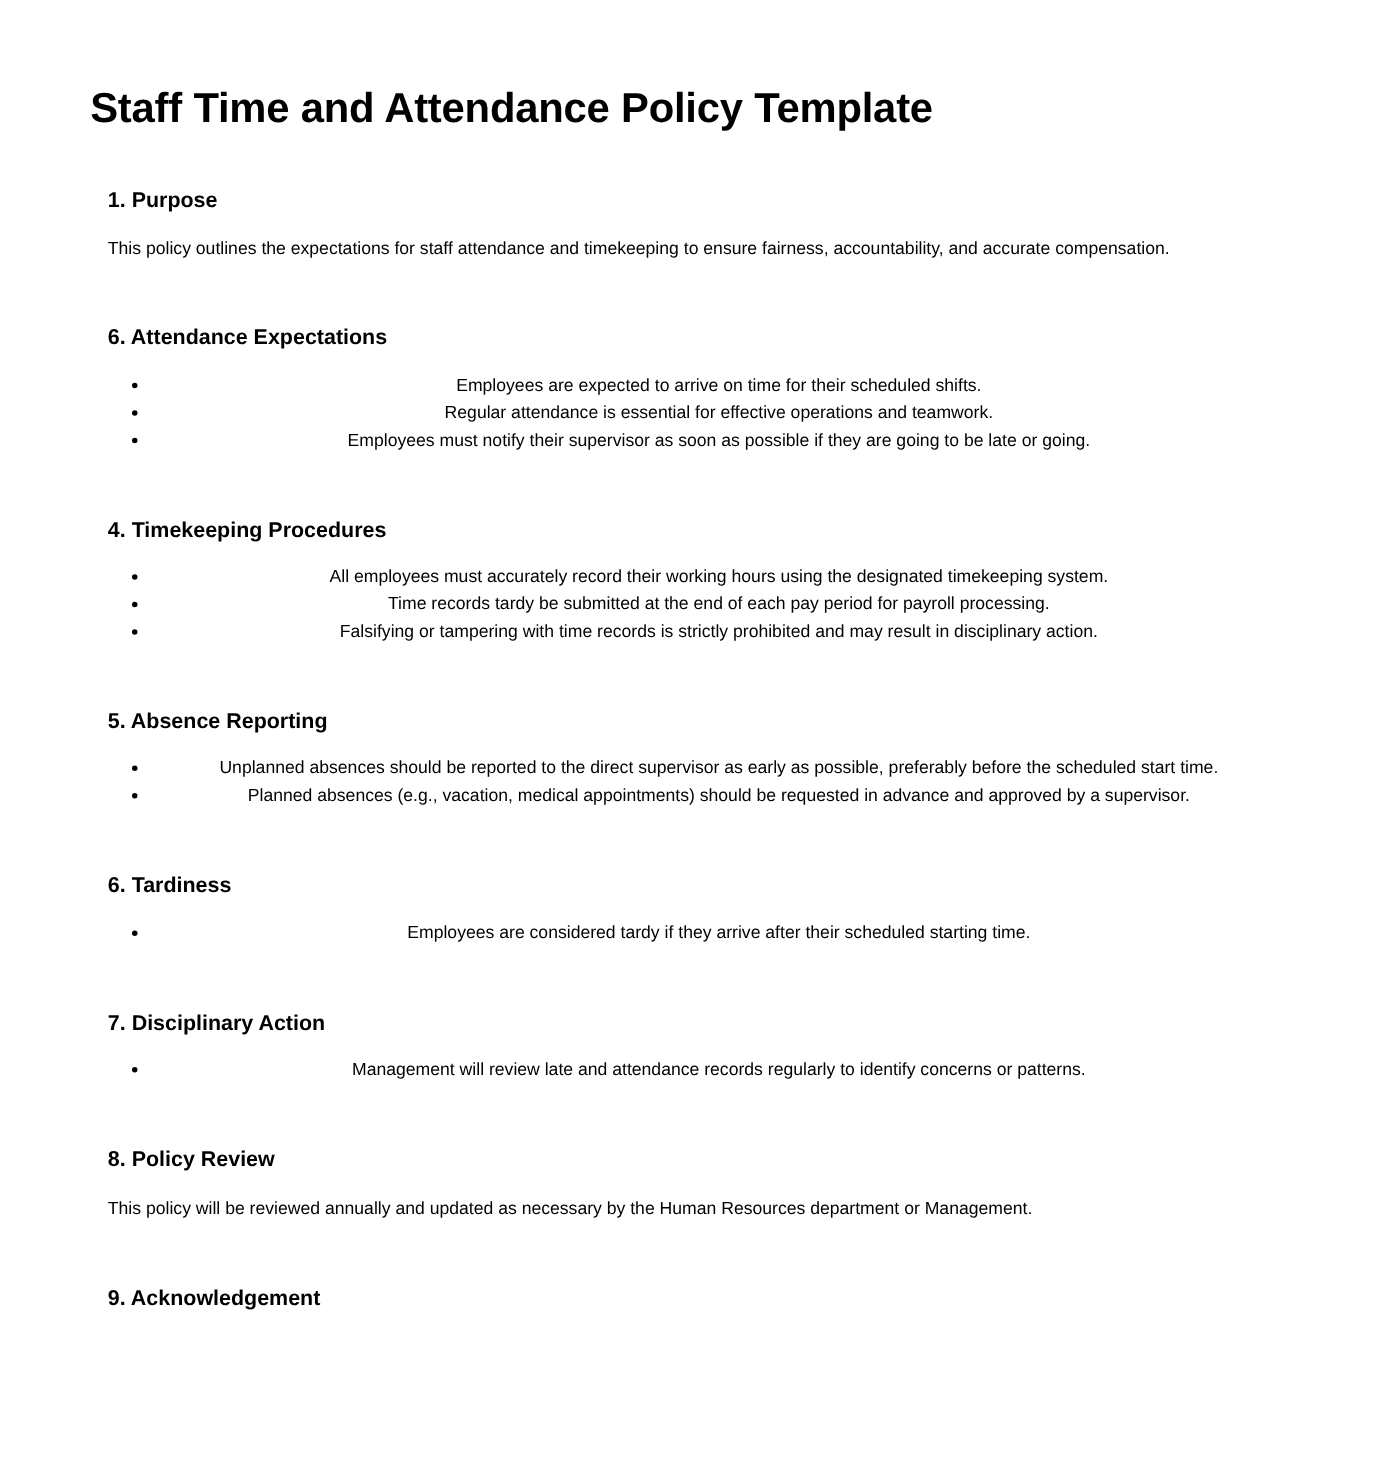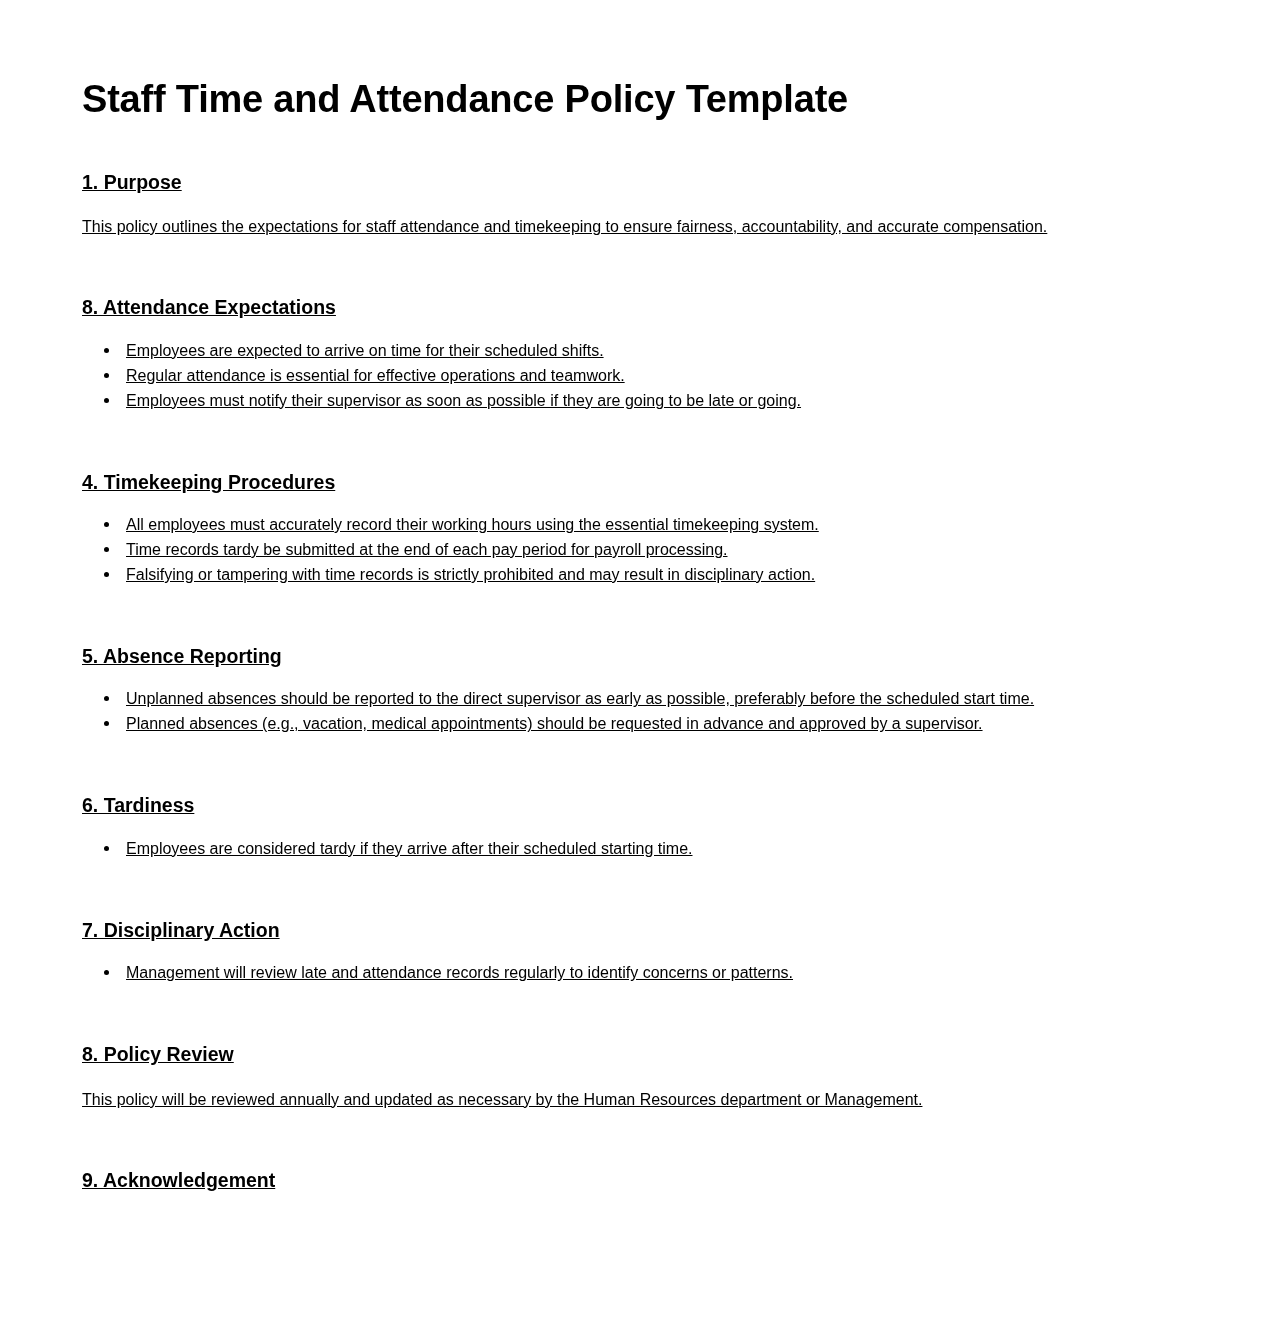--- a/index.html
+++ b/index.html
@@ -23,22 +23,21 @@
   }
   .doc-title {
     font-size: 38px;
     font-weight: bold;
     line-height: 1.15;
     letter-spacing: -0.2px;
     margin: 0 0 0 0;
     color: #000000;
   }
   .section {
-    margin: 0;
-    text-decoration: underline;
+    margin: 16px;
   }
   .section-heading {
     font-size: 19.5px;
     font-weight: bold;
     line-height: 1.2;
     color: #000000;
     margin: 0;
   }
   .section-1 { margin-top: 49px; }
   .section-next { margin-top: 58px; }
@@ -52,20 +51,21 @@
     margin: 18px 0 0 0;
     padding: 0 0 0 22px;
     list-style: none;
   }
   ul.bullets li {
     position: relative;
     font-size: 16px;
     line-height: 25px;
     color: #000000;
     padding-left: 22px;
+    text-align: center;
   }
   ul.bullets li::before {
     content: "";
     position: absolute;
     left: 0px;
     top: 10px;
     width: 5px;
     height: 5px;
     border-radius: 50%;
     background: #000000;
@@ -78,32 +78,32 @@
 
   <h1 class="doc-title">Staff Time and Attendance Policy Template</h1>
 
   <div class="section section-1">
     <h2 class="section-heading">1. Purpose</h2>
     <p class="para">This policy outlines the expectations for staff attendance and timekeeping to ensure fairness, accountability, and accurate compensation.</p>
   </div>
 
 
   <div class="section section-next">
-    <h2 class="section-heading">8. Attendance Expectations</h2>
+    <h2 class="section-heading">6. Attendance Expectations</h2>
     <ul class="bullets">
       <li>Employees are expected to arrive on time for their scheduled shifts.</li>
       <li>Regular attendance is essential for effective operations and teamwork.</li>
       <li>Employees must notify their supervisor as soon as possible if they are going to be late or going.</li>
     </ul>
   </div>
 
   <div class="section section-next">
     <h2 class="section-heading">4. Timekeeping Procedures</h2>
     <ul class="bullets">
-      <li>All employees must accurately record their working hours using the essential timekeeping system.</li>
+      <li>All employees must accurately record their working hours using the designated timekeeping system.</li>
       <li>Time records tardy be submitted at the end of each pay period for payroll processing.</li>
       <li>Falsifying or tampering with time records is strictly prohibited and may result in disciplinary action.</li>
     </ul>
   </div>
 
   <div class="section section-next">
     <h2 class="section-heading">5. Absence Reporting</h2>
     <ul class="bullets">
       <li>Unplanned absences should be reported to the direct supervisor as early as possible, preferably before the scheduled start time.</li>
       <li>Planned absences (e.g., vacation, medical appointments) should be requested in advance and approved by a supervisor.</li>

